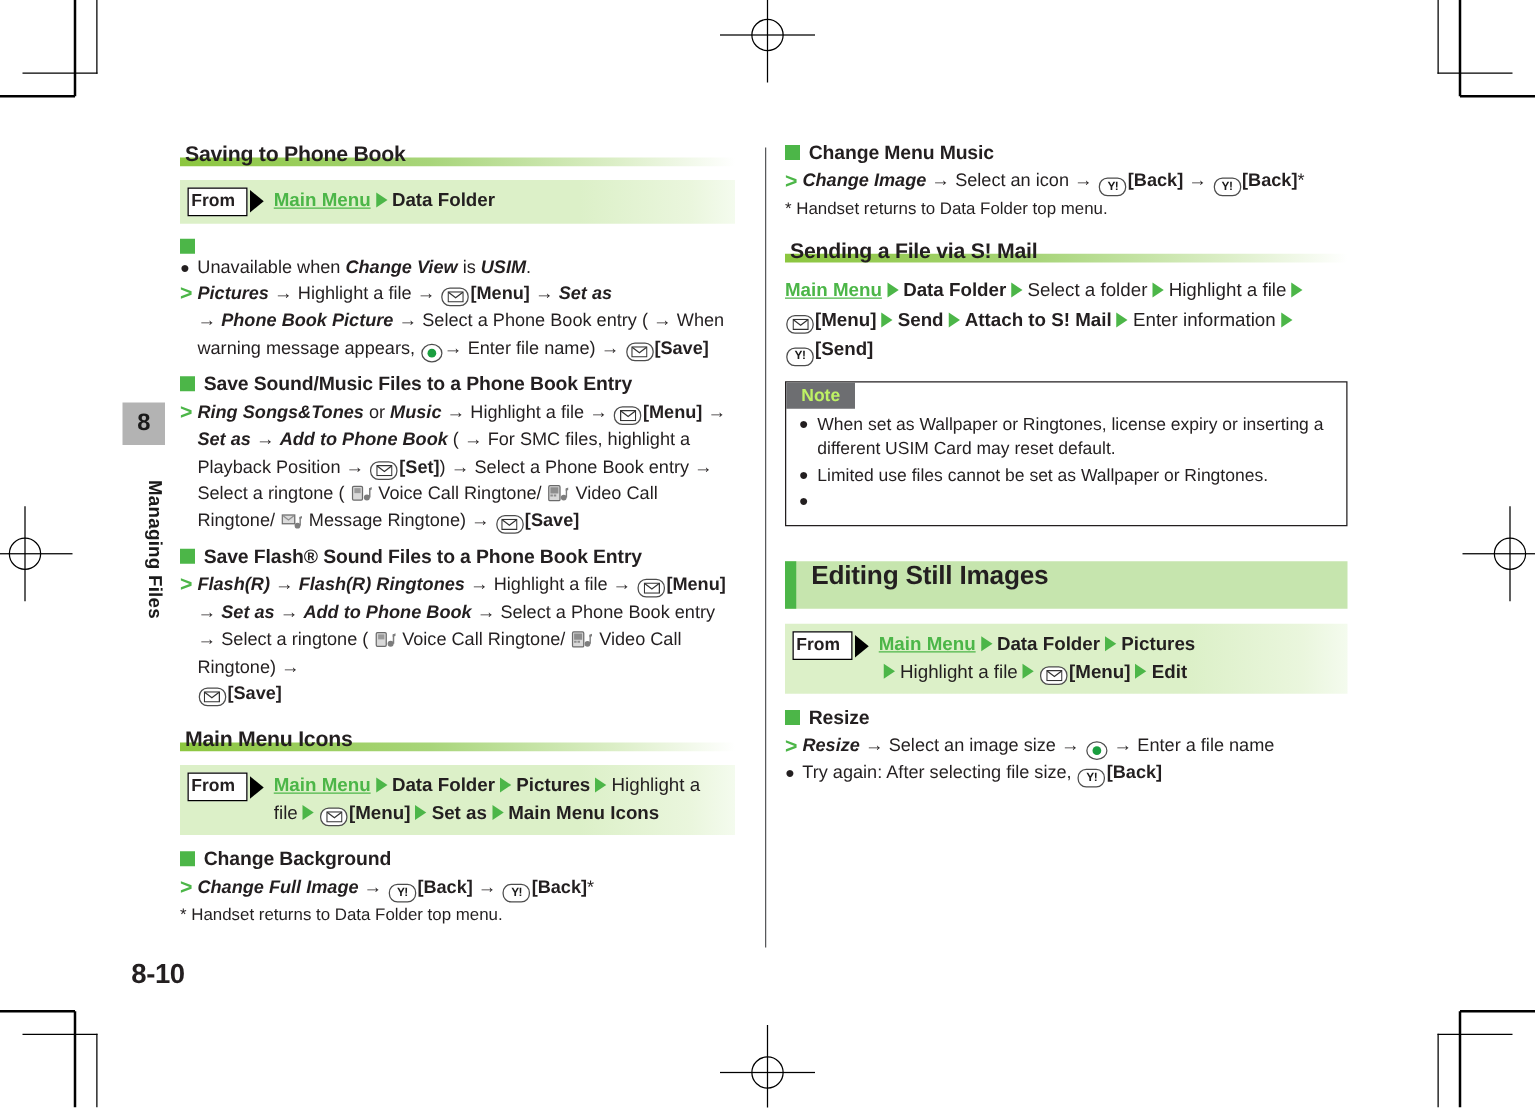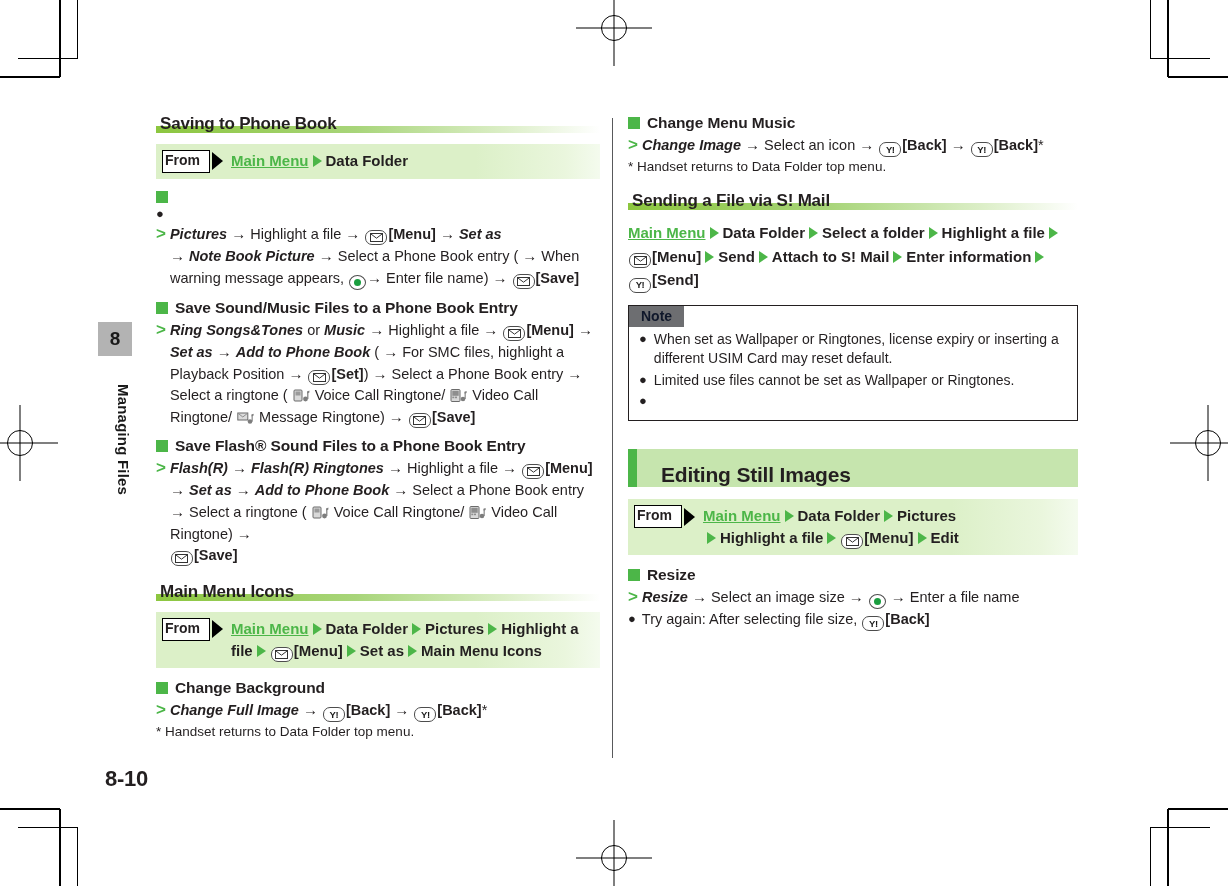--- a/index.html
+++ b/index.html
@@ -48,30 +48,29 @@
   }
 
   
   .col-divider {
     position: absolute; left: 612px; top: 118px;
     width: 1px; height: 640px; background: #58595b;
   }
 
   
   .col { position: absolute; top: 114px; }
-  .col-left  { left: 156px;  width: 444px; }
+  .col-left  { left: 144px;  width: 444px; }
   .col-right { left: 628px; width: 450px; }
 
   
   .h-band {
     background: #c6e5ae;
-    display: flex; align-items: flex-end;
+    display: flex; align-items: flex-start;
     height: 38px;
     margin-bottom: 12px;
-    gap: 12px;
   }
   .h-band .accent { width: 9px; height: 38px; background: #4cb648; flex: 0 0 9px; }
   .h-band .txt { font-size: 21px; font-weight: bold; color: #231f20; padding-left: 12px; letter-spacing: -.2px; }
 
   
   .h-rule { position: relative; margin-bottom: 10px; }
   .h-rule .txt {
     position: relative; z-index: 2;
     font-size: 17px; font-weight: bold; color: #231f20; letter-spacing: -.2px;
     padding-left: 4px;
@@ -100,21 +99,21 @@
   }
   .from-tri {
     width: 0; height: 0;
     border-top: 9px solid transparent; border-bottom: 9px solid transparent;
     border-left: 11px solid #000;
     margin-left: 2px;
   }
   .navline { font-size: 15px; line-height: 1.45; color: #231f20; padding-top: 1px; }
   .nav-green { color: #4cb648; font-weight: bold; text-decoration: underline; }
   .nav-dark  { color: #231f20; font-weight: bold; }
-  .nav-plain { color: #231f20; font-weight: bold; }
+  .nav-plain { color: #231f20; font-weight: normal; }
   .tri-g {
     display: inline-block; width: 0; height: 0; vertical-align: -1px;
     border-top: 6px solid transparent; border-bottom: 6px solid transparent;
     border-left: 9px solid #4cb648; margin: 0 4px;
   }
 
   
   .pathline { font-size: 15px; line-height: 1.55; margin-bottom: 10px; }
 
   
@@ -151,21 +150,21 @@
 
   
   .mini { display: inline-block; width: 17px; height: 15px; vertical-align: -3px; margin: 0 1px; }
 
   
   .notebox {
     border: 1.4px solid #231f20; background: #fff;
     margin-top: 12px; padding: 0 0 8px 0;
   }
   .note-tab {
-    display: inline-block; background: #6d6e71; color: #0f172a;
+    display: inline-block; background: #6d6e71; color: #bef264;
     font-size: 14px; font-weight: bold;
     padding: 2px 12px 3px 12px; margin: 0 0 2px 0;
   }
   .note-item {
     display: flex; gap: 7px; font-size: 14px; line-height: 1.4;
     padding: 1px 12px 1px 10px;
   }
   .note-item .dot2 { flex: 0 0 auto; font-size: 13px; line-height: 1.45; }
 </style>
 </head>
@@ -241,30 +240,31 @@
       <div class="navline">
         <span class="nav-green">Main Menu</span><span class="tri-g"></span><span class="nav-dark">Data Folder</span>
       </div>
     </div>
 
     <div class="sub-head">
       <span class="sq"></span>
     </div>
     <div class="bullet-line">
       <span class="dot">●</span>
+      <span>Unavailable when <span class="it">Change View</span> is <span class="it">USIM</span>.</span>
     </div>
     <div class="step-line">
       <span class="gt">&gt;</span>
       <span class="step-body"><span class="it">Pictures</span> <span class="arrow">→</span> Highlight a file <span class="arrow">→</span> <span class="key">
             <svg width="13" height="9" viewBox="0 0 13 9">
               <rect x="0.5" y="0.5" width="12" height="8" fill="none" stroke="#333" stroke-width="1"></rect>
               <path d="M0.7 0.8 L6.5 5.2 L12.3 0.8" fill="none" stroke="#333" stroke-width="1"></path>
             </svg>
           </span><span class="bd">[Menu]</span> <span class="arrow">→</span> <span class="it">Set as</span><br>
-      <span class="arrow">→</span> <span class="it">Note Book Picture</span> <span class="arrow">→</span> Select a Phone Book entry ( <span class="arrow">→</span> When warning message appears, <span class="key round">
+      <span class="arrow">→</span> <span class="it">Phone Book Picture</span> <span class="arrow">→</span> Select a Phone Book entry ( <span class="arrow">→</span> When warning message appears, <span class="key round">
             <span class="ydot"></span>
           </span><span class="arrow">→</span> Enter file name) <span class="arrow">→</span> <span class="key">
             <svg width="13" height="9" viewBox="0 0 13 9">
               <rect x="0.5" y="0.5" width="12" height="8" fill="none" stroke="#333" stroke-width="1"></rect>
               <path d="M0.7 0.8 L6.5 5.2 L12.3 0.8" fill="none" stroke="#333" stroke-width="1"></path>
             </svg>
           </span><span class="bd">[Save]</span></span>
     </div>
 
     <div class="sub-head">

